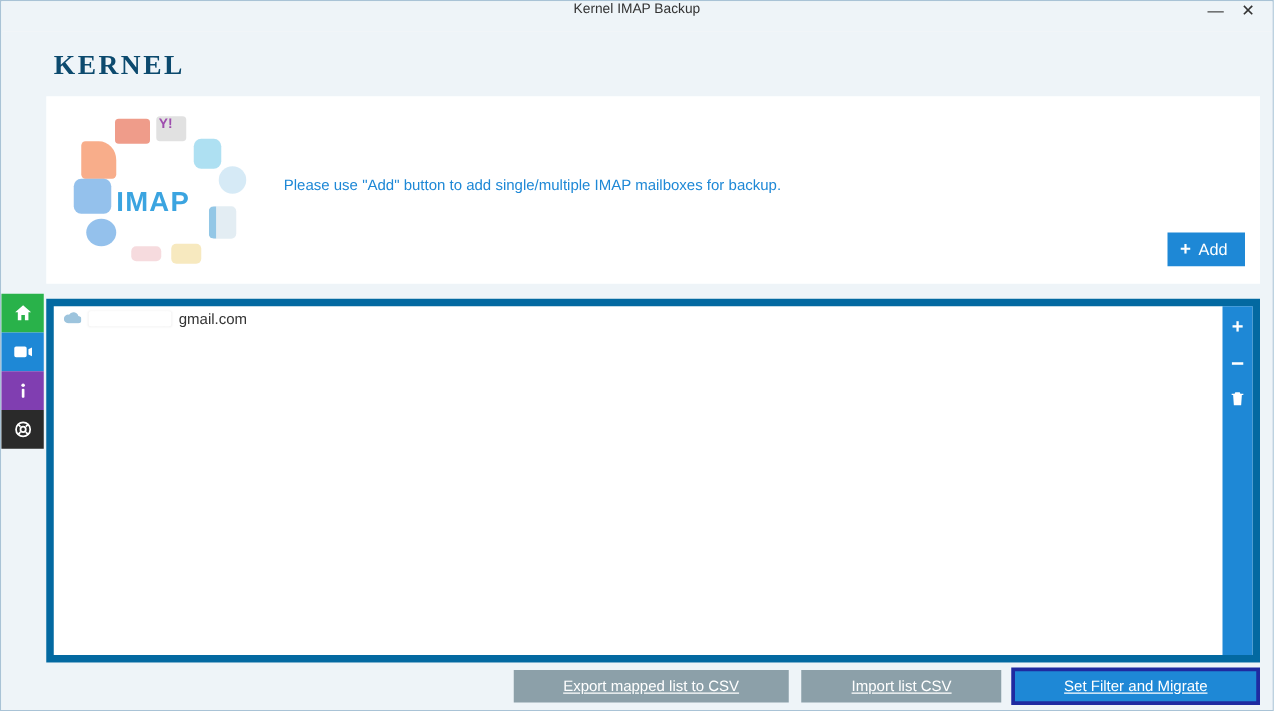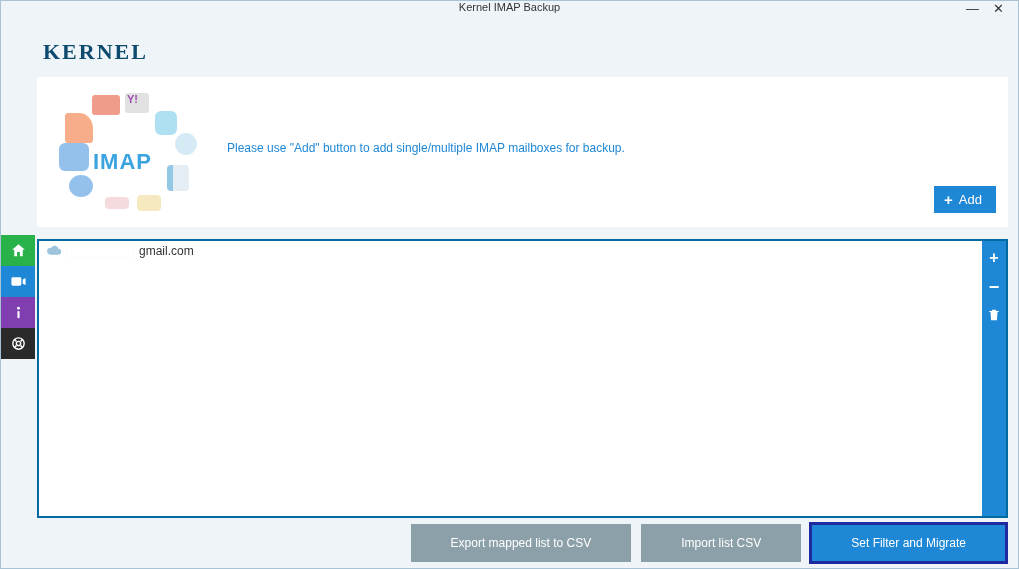--- a/index.html
+++ b/index.html
@@ -43,32 +43,32 @@
     .hero-illustration .b8 { top: 108px; left: 90px; width: 24px; height: 16px; background: #f0d78a; border-radius: 4px; }
     .hero-illustration .b9 { top: 78px; left: 120px; width: 22px; height: 26px; background: #d8e6ee; border-radius: 4px; border-left: 6px solid #66b0dc; opacity:.7;}
     .hero-illustration .b10{ top: 46px; left: 128px; width: 22px; height: 22px; background: #b4d9ee; border-radius: 50%; }
 
     .hero-text { position: absolute; top: 64px; left: 190px; font-size: 12px; color: #1e88d6; }
 
     .btn-add { position: absolute; right: 12px; bottom: 14px; background: #1e88d6; color: #fff; border: none; padding: 6px 14px 6px 10px; font-size: 13px; cursor: pointer; display: flex; align-items: center; gap: 6px; }
     .btn-add .plus { font-size: 15px; font-weight: 700; line-height: 1; }
 
     
-    .listwrap { flex: 1; display: flex; border: 2px solid #0369a1; background: #fff; }
+    .listwrap { flex: 1; display: flex; border: 6px solid #0369a1; background: #fff; }
     .list { flex: 1; overflow: auto; }
     .list-row { display: flex; align-items: center; gap: 6px; padding: 3px 8px; font-size: 12px; color: #333; }
     .list-row .cloud { color: #8fb9d8; }
     .list-row .mask { width: 66px; height: 12px; background: #fff; filter: blur(.6px); border-radius: 2px; box-shadow: 0 0 6px 2px #fff inset, 0 0 2px #eee; }
 
     .list-actions { width: 24px; background: #1e88d6; display: flex; flex-direction: column; align-items: center; gap: 10px; padding-top: 8px; color: #fff; }
     .list-actions span, .list-actions svg { cursor: pointer; }
 
     
     .footer { display: flex; justify-content: flex-end; gap: 10px; padding: 6px 2px 0 0; }
-    .footer button { height: 38px; padding: 0 40px; border: none; color: #fff; font-size: 12px; cursor: pointer; }
+    .footer button { height: 26px; padding: 0 40px; border: none; color: #fff; font-size: 12px; cursor: pointer; text-decoration: underline; }
     .btn-export { background: #8ca0a9; }
     .btn-import { background: #8ca0a9; }
     .btn-migrate { background: #1e88d6; outline: 3px solid #1f2aa0; outline-offset: -1px; }
   </style>
 </head>
 <body>
 
 <div class="titlebar">
   <span class="title">Kernel IMAP Backup</span>
   <div class="win-controls">

